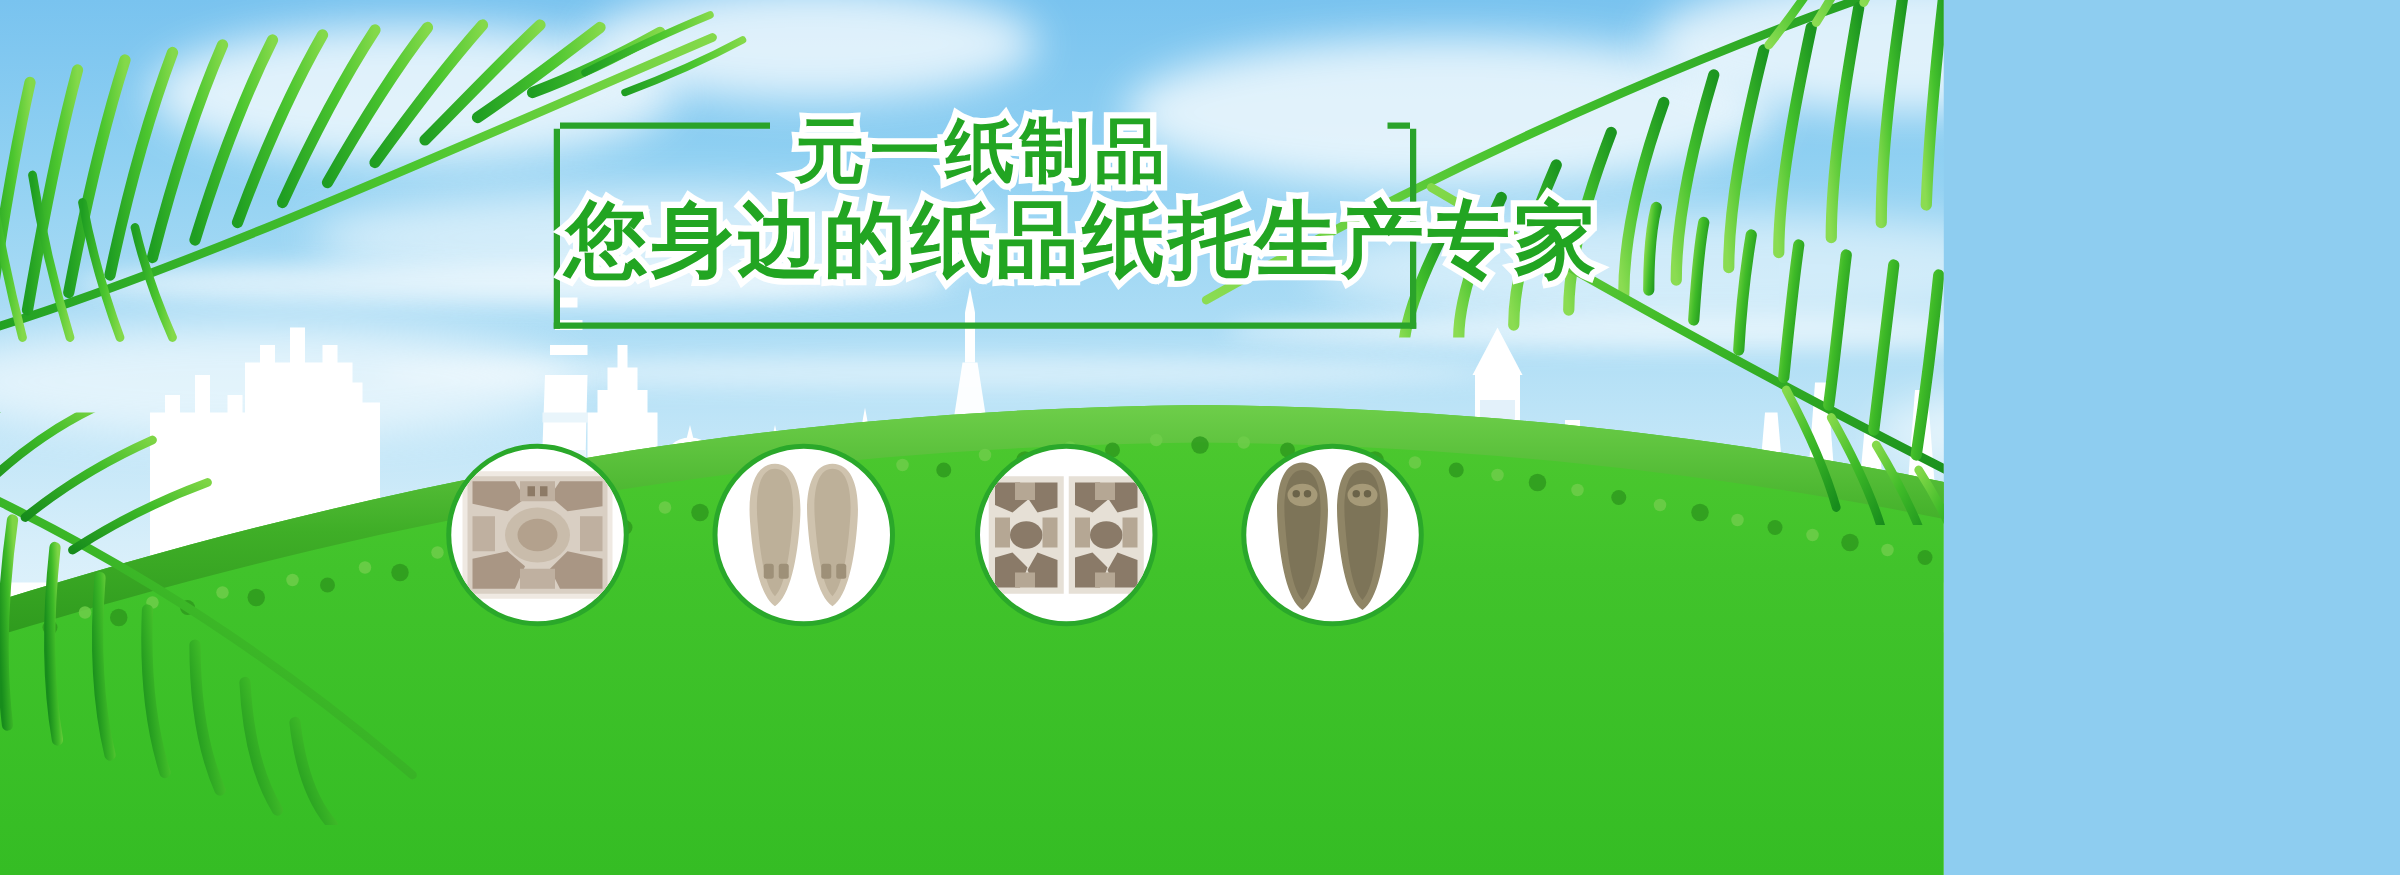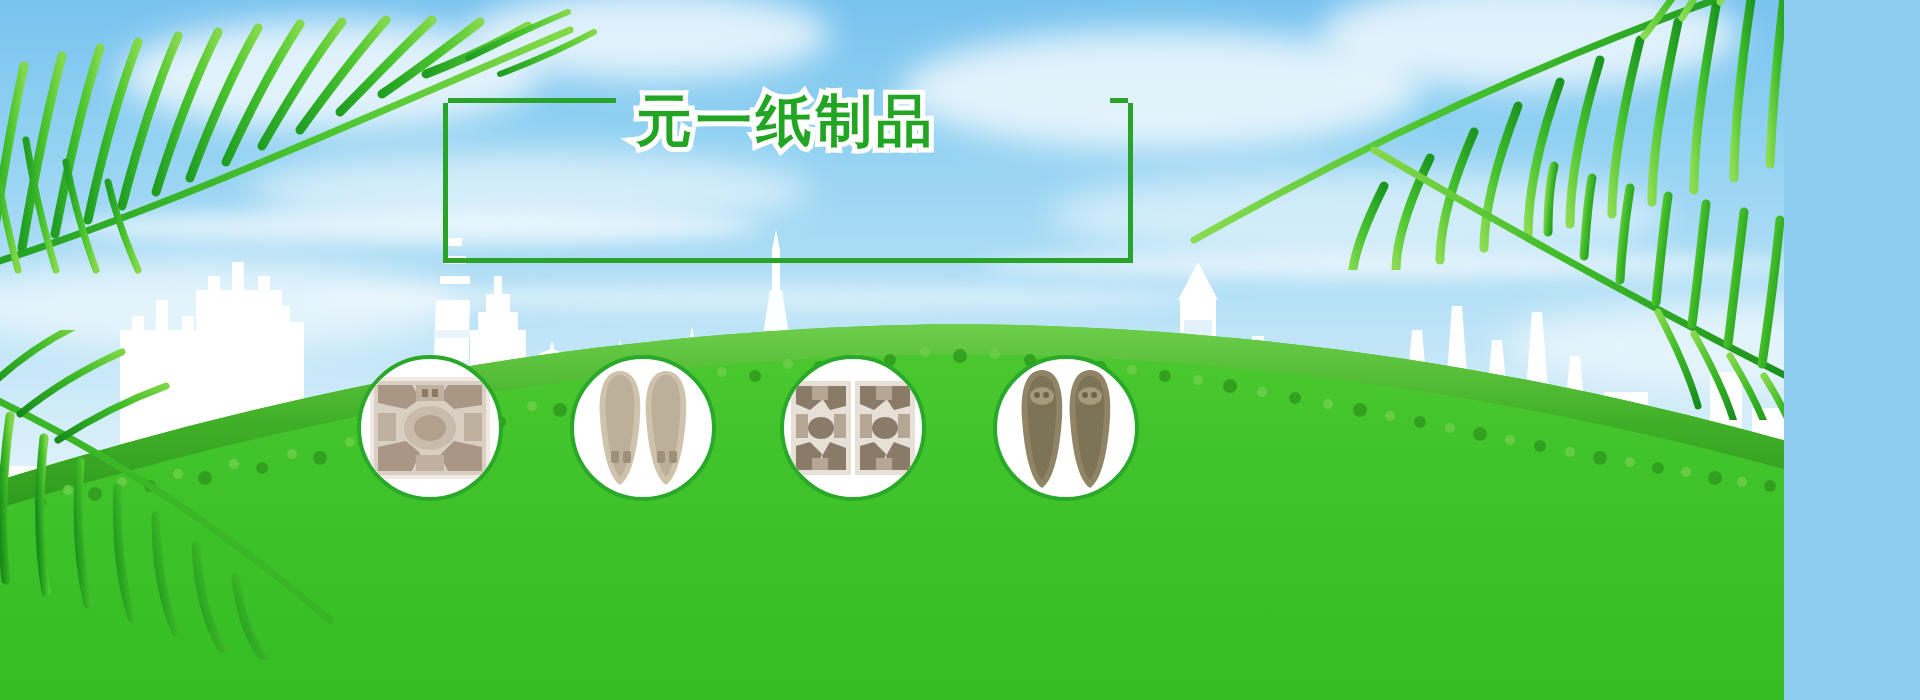--- a/index.html
+++ b/index.html
@@ -2,21 +2,21 @@
 <html><head>
 <meta charset="utf-8">
 <style>
   * { margin:0; padding:0; box-sizing:border-box; }
   html,body { width:1920px; height:700px; overflow:hidden; }
   body {
     font-family:"Liberation Sans","DejaVu Sans",sans-serif;
     background:#8ecdf0;
   }
   #banner {
-    position:relative; width:1784px; height:700px; overflow:hidden;
+    position:relative; width:1555px; height:700px; overflow:hidden;
     background:linear-gradient(to bottom,#79c3ef 0%,#8fd0f2 18%,#b4e0f6 42%,#d6eefa 62%,#eaf6fc 78%,#f2fafd 100%);
     text-align:right;
   }
 
   
   .cloudlayer { position:absolute; inset:0; pointer-events:none; }
   .cloud {
     position:absolute; background:#ffffff; border-radius:50%;
     filter:blur(16px); opacity:.75;
   }
@@ -385,20 +385,21 @@
         <path d="M350 214 C 368 246, 382 276, 390 302"></path>
         <path d="M314 192 C 332 226, 346 258, 354 286"></path>
       </g>
     </g>
   </svg>
 
   <div class="headline-box"></div>
 
   <div class="hl-line hl1">元一纸制品</div>
 
+  <div class="hl-line hl2">您身边的纸品纸托生产专家</div>
 
 
   <div class="circle c1">
     <svg class="prod-img" width="124" height="106" viewBox="0 0 124 106">
       <rect x="2" y="2" width="120" height="102" fill="#efe9e2"></rect>
       <rect x="6" y="6" width="112" height="94" fill="#d9cfc3"></rect>
       <path d="M10 10 L44 10 L52 24 L38 34 L10 28 Z" fill="#a99684"></path>
       <path d="M80 10 L114 10 L114 30 L86 34 L72 22 Z" fill="#a99684"></path>
       <path d="M10 72 L38 66 L52 78 L44 96 L10 96 Z" fill="#a99684"></path>
       <path d="M86 66 L114 72 L114 96 L80 96 L72 80 Z" fill="#a99684"></path>

